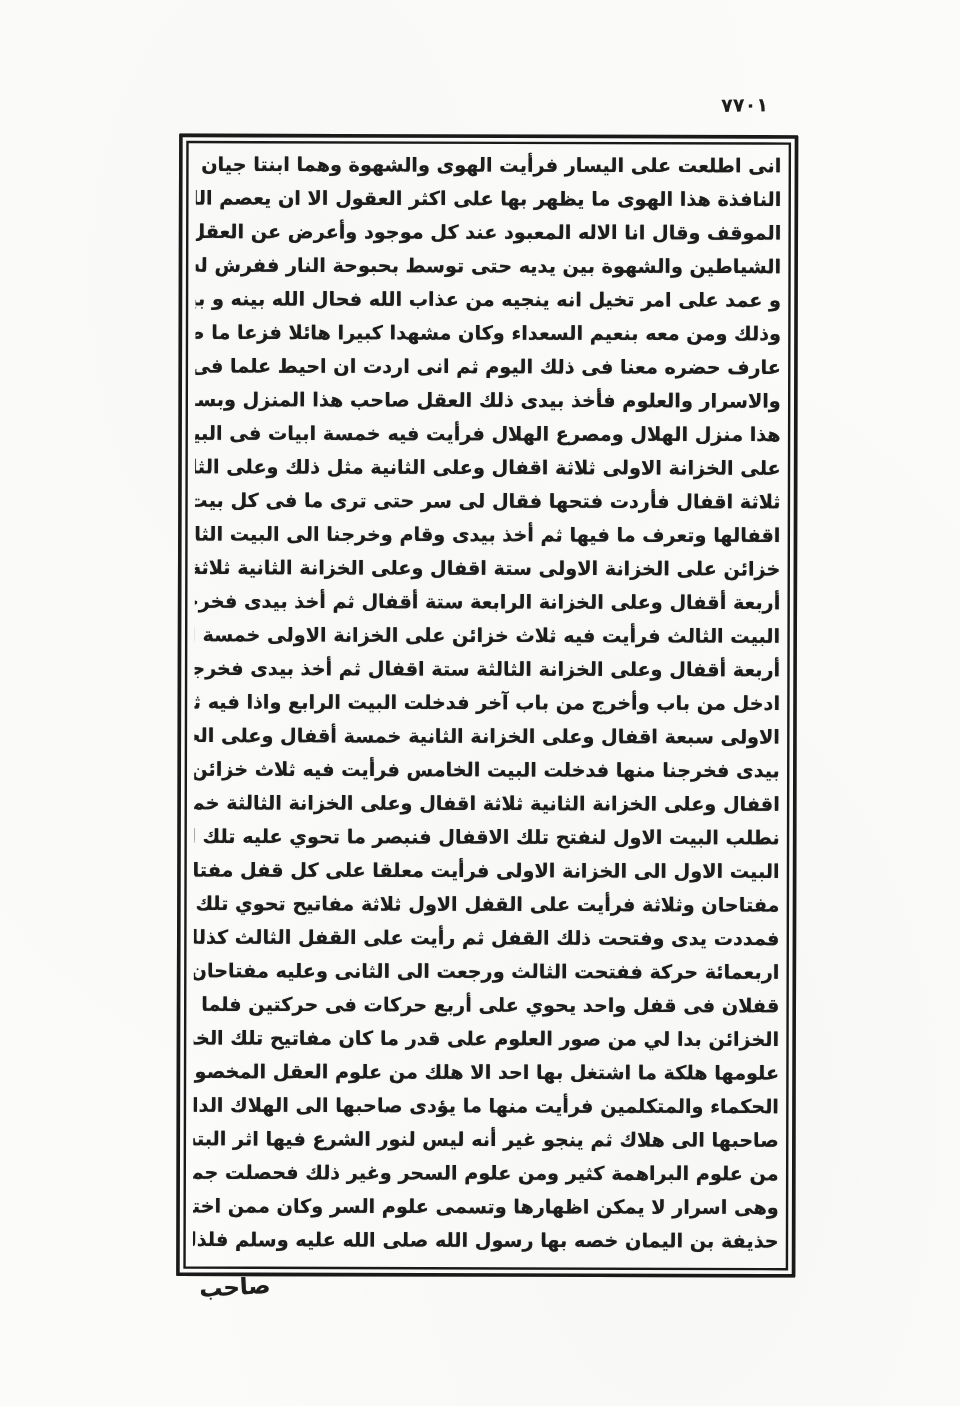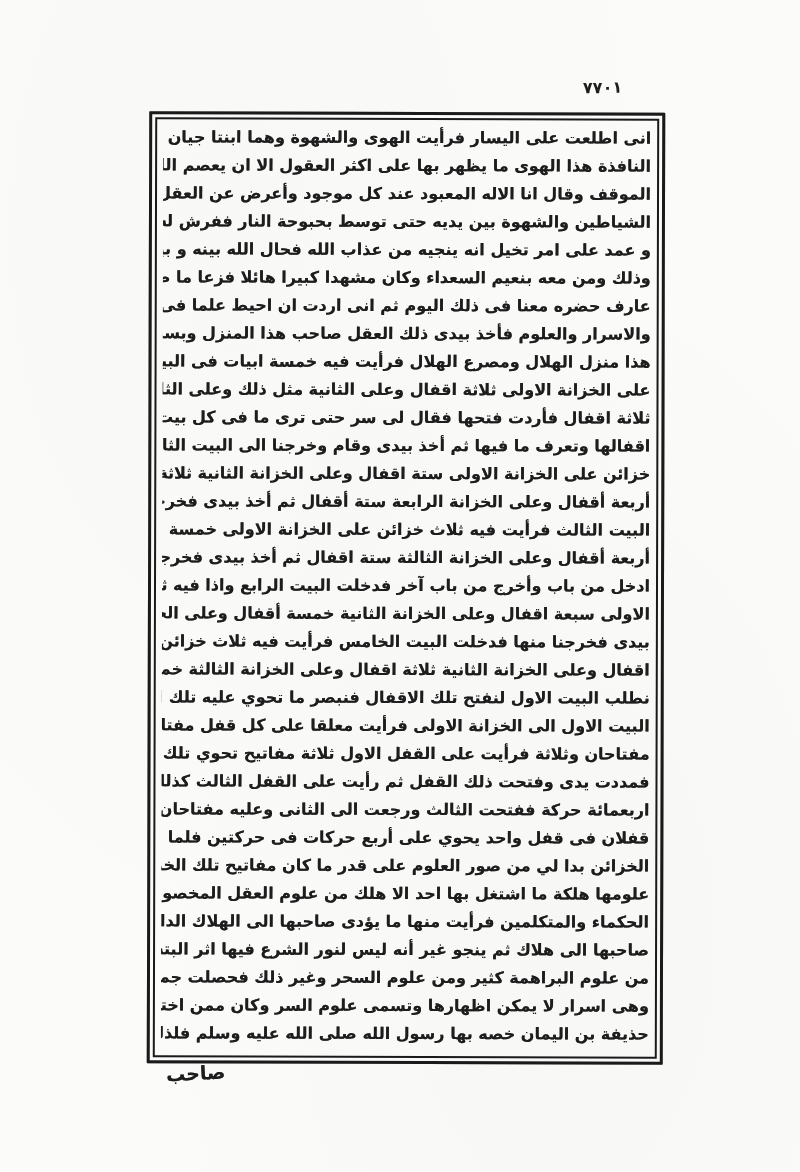--- a/index.html
+++ b/index.html
@@ -15,21 +15,21 @@
     position: relative;
     width: 800px;
     height: 1172px;
     background:
       radial-gradient(ellipse at 30% 20%, rgba(0,0,0,0.012), transparent 60%),
       radial-gradient(ellipse at 70% 80%, rgba(0,0,0,0.015), transparent 55%),
       var(--paper, #fbfbfa);
   }
   .page-number {
     position: absolute;
-    left: 583px;
+    left: 601px;
     top: 78px;
     font-size: 16px;
     font-weight: bold;
     color: var(--ink, #1d1d1d);
     letter-spacing: 1px;
     transform: rotate(-1deg);
   }
   .text-frame {
     position: absolute;
     left: 148px;

